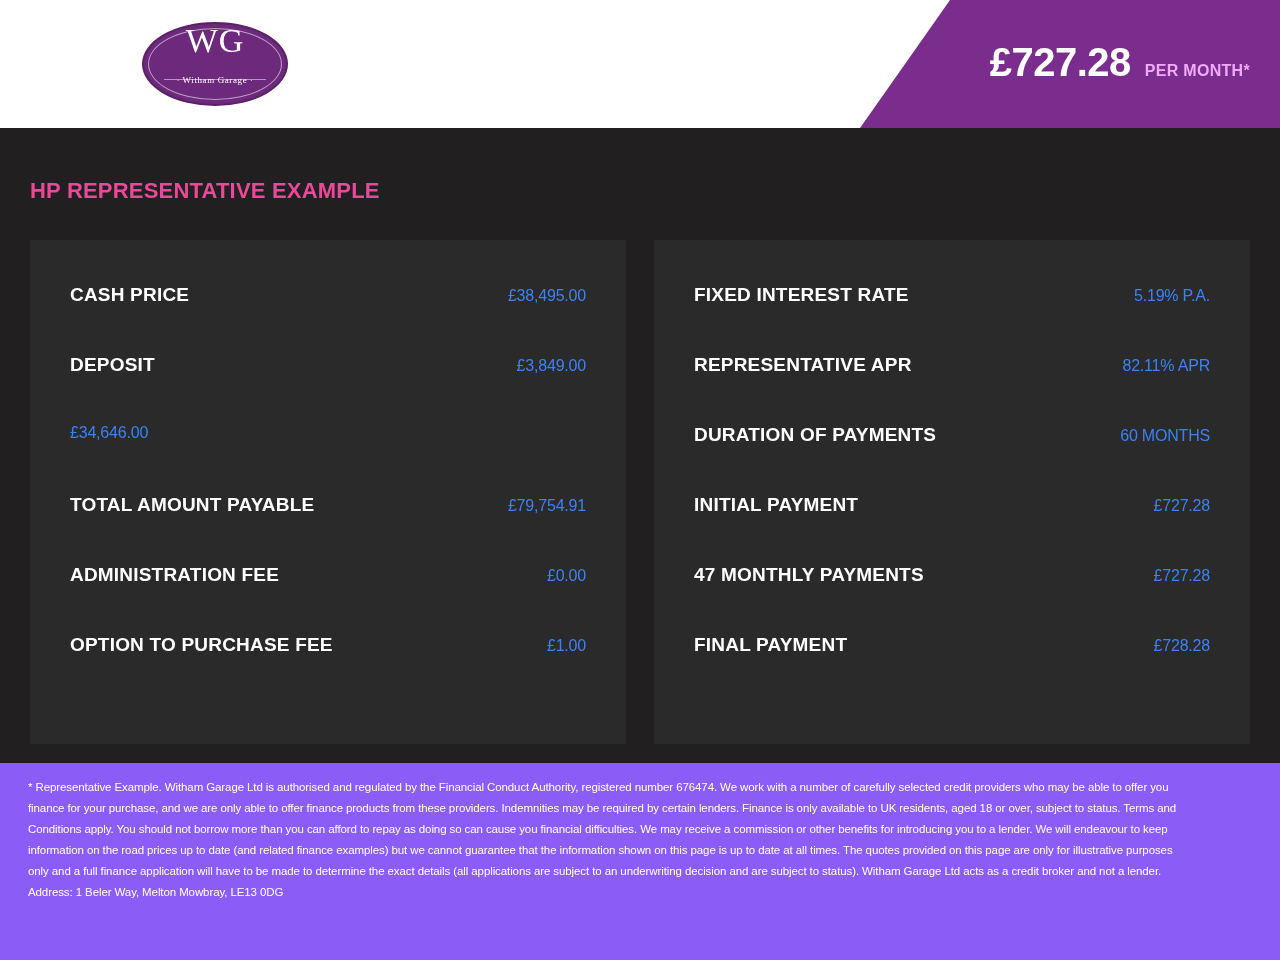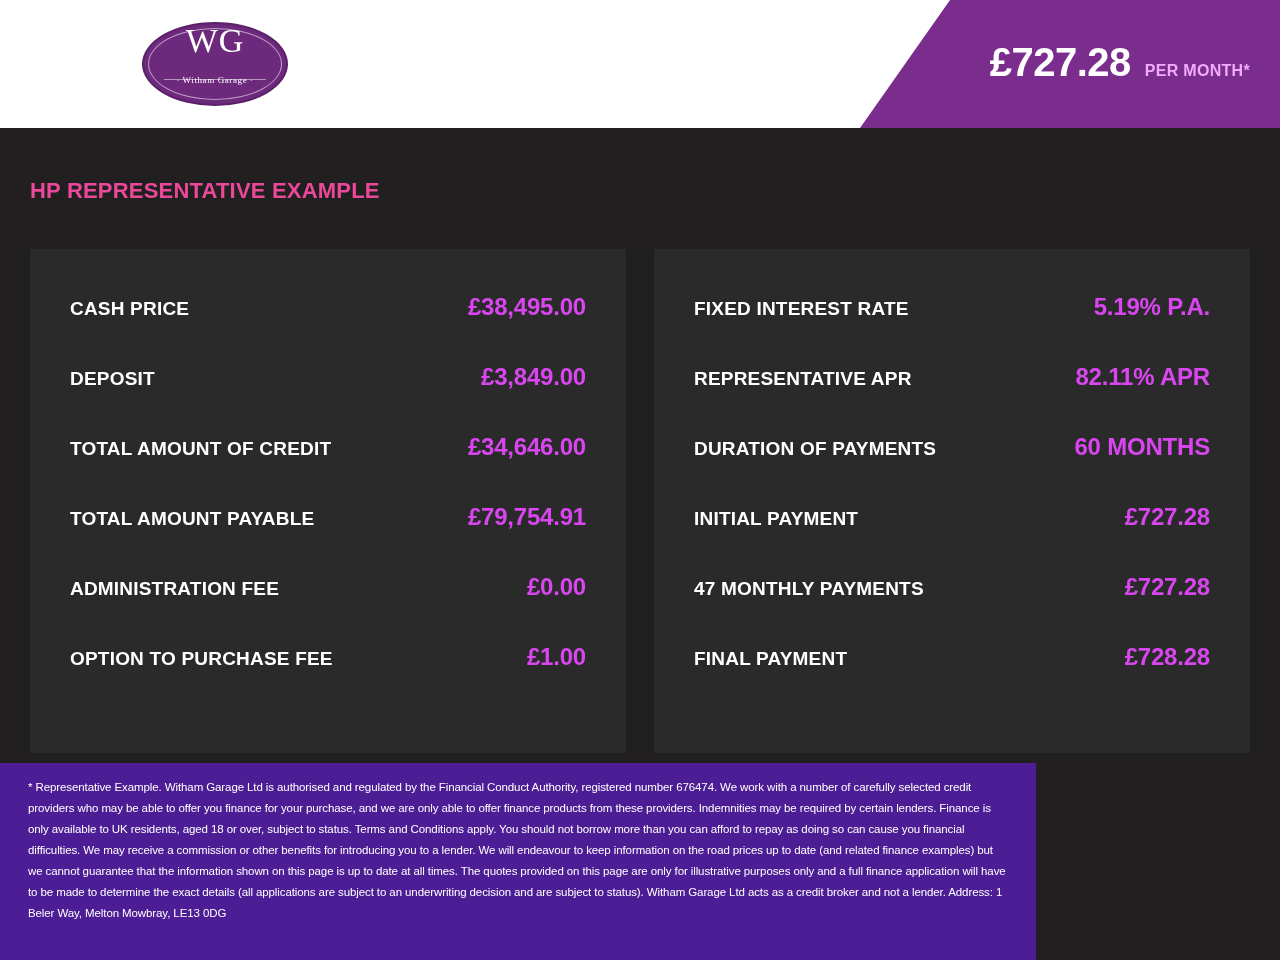--- a/index.html
+++ b/index.html
@@ -126,21 +126,21 @@
     top: 42px;
     color: #ec4899;
     font-size: 22px;
     font-weight: bold;
     letter-spacing: 0.2px;
     margin-top: 8px;
   }
   .panels {
     position: absolute;
     left: 30px;
-    top: 121px;
+    top: 112px;
     width: 1220px;
     display: flex;
     gap: 28px;
     justify-content: flex-end;
   }
   .panel {
     width: 596px;
     background: #2b2a2b;
     padding: 44px 40px 40px 40px;
   }
@@ -151,35 +151,35 @@
     height: 70px;
   }
   .row-label {
     color: #ffffff;
     font-size: 19px;
     font-weight: bold;
     letter-spacing: 0.2px;
     white-space: nowrap;
   }
   .row-value {
-    color: #d946ef;
-    font-size: 24px;
-    font-weight: bold;
+    color: #3b82f6;
+    font-size: 16px;
+    font-weight: normal;
     letter-spacing: -0.2px;
     white-space: nowrap;
   }
 
   
   .footer {
     position: absolute;
     left: 0;
     top: 763px;
-    width: 1036px;
+    width: 1280px;
     height: 197px;
-    background: #4c1d95;
+    background: #8b5cf6;
     padding: 14px 28px 4px 28px;
   }
   .footer p {
     color: #ffffff;
     font-size: 11.5px;
     line-height: 21px;
     letter-spacing: -0.1px;
     max-width: 1160px;
   }
 </style>
@@ -216,21 +216,20 @@
       <div class="panel">
         <div class="row">
           <span class="row-label">CASH PRICE</span>
           <span class="row-value">£38,495.00</span>
         </div>
         <div class="row">
           <span class="row-label">DEPOSIT</span>
           <span class="row-value">£3,849.00</span>
         </div>
         <div class="row">
-          <span class="row-label">TOTAL AMOUNT OF CREDIT</span>
           <span class="row-value">£34,646.00</span>
         </div>
         <div class="row">
           <span class="row-label">TOTAL AMOUNT PAYABLE</span>
           <span class="row-value">£79,754.91</span>
         </div>
         <div class="row">
           <span class="row-label">ADMINISTRATION FEE</span>
           <span class="row-value">£0.00</span>
         </div>

